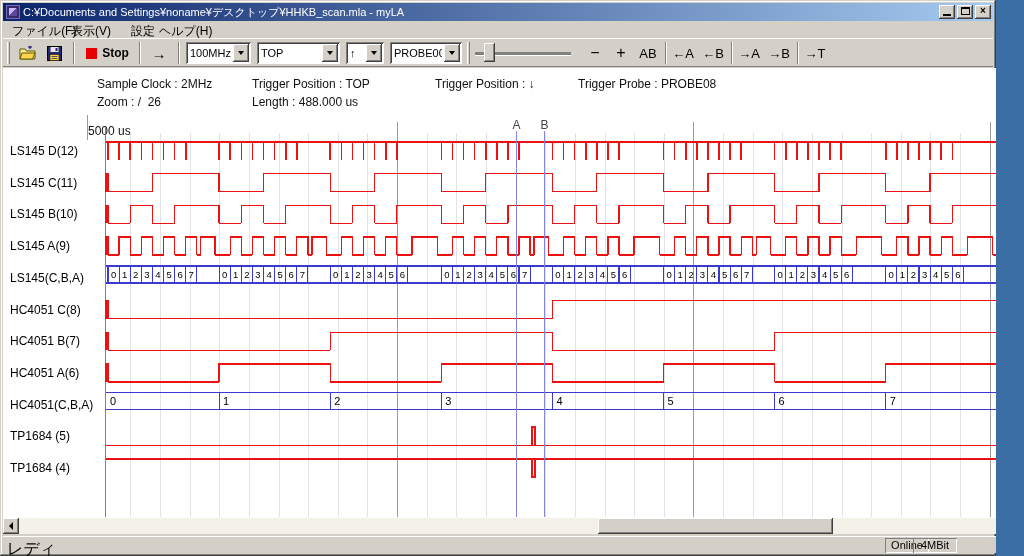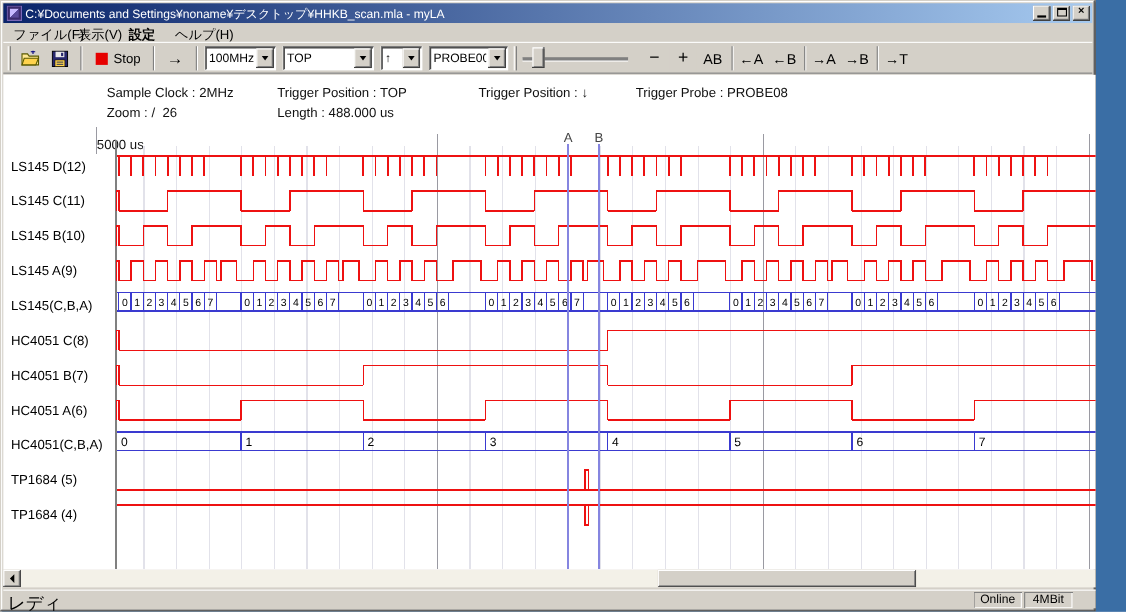--- a/index.html
+++ b/index.html
@@ -79,21 +79,21 @@
       </div>
     <div class="winbtn">
         <div style="width:9px;height:8px;border:1px solid #000;border-top-width:2px;margin:2px auto 0;"></div>
       </div>
     <div class="winbtn" style="line-height:12px;">×</div>
   </div>
 
   <div class="menubar">
     <div class="menu-item" style="left:5px;">ファイル(F)</div>
     <div class="menu-item" style="left:64px;">表示(V)</div>
-    <div class="menu-item" style="left:110px;font-weight:bold;">設定</div>
+    <div class="menu-item" style="left:124px;">設定</div>
     <div class="menu-item" style="left:152px;">ヘルプ(H)</div>
   </div>
 
   <div class="toolbar">
     <div class="tb-grip" style="left:4px;"></div>
     <div class="tb tb-btn" style="left:12px;width:25px;">
       <svg class="icon-svg" width="18" height="14" viewBox="0 0 18 14">
         <path d="M1 3 h5 l1.5 2 H16 v8 H1 z" fill="#ffe993" stroke="#5a5a00" stroke-width="1"></path>
         <path d="M3 7 h13 l-2.5 6 H1 z" fill="#ffd34d" stroke="#5a5a00" stroke-width="1"></path>
         <path d="M9 1 h4 M11 0 v3" stroke="#000080" stroke-width="1" fill="none"></path>
@@ -102,21 +102,21 @@
     <div class="tb tb-btn" style="left:39px;width:25px;">
       <svg class="icon-svg" width="15" height="15" viewBox="0 0 15 15">
         <rect x="0.5" y="0.5" width="14" height="14" fill="#28286e" stroke="#000"></rect>
         <rect x="3.5" y="1" width="8" height="5" fill="#e9e9e9"></rect>
         <rect x="8.5" y="2" width="2" height="3" fill="#28286e"></rect>
         <rect x="3" y="8.5" width="9" height="6" fill="#ffd34d" stroke="#000" stroke-width="0.5"></rect>
         <path d="M4.5 10.5 h6 M4.5 12.5 h6" stroke="#555" stroke-width="1"></path>
       </svg>
     </div>
     <div class="tb-sep" style="left:70px;"></div>
-    <div class="tb tb-btn" style="left:77px;width:55px;">
+    <div class="tb tb-btn" style="left:77px;width:55px;font-weight:bold;">
       <span class="stop-square"></span>
       <span class="flat-label" style="font-size:12px;">Stop</span>
     </div>
     <div class="tb-sep" style="left:136px;"></div>
     <div class="tb tb-btn" style="left:141px;width:30px;font-weight:bold;font-size:15px;">→</div>
     <div class="tb-sep" style="left:175px;"></div>
 
     <div class="tb combo" style="left:183px;width:65px;">
       <span class="combo-text">100MHz</span>
       <span class="combo-btn">
@@ -338,17 +338,17 @@
       </div>
     <div class="sb-thumb" id="sb-thumb" style="left: 595px; width: 235px;"></div>
     <div class="sb-btn" style="right:0;">
         <span class="tri-right"></span>
       </div>
   </div>
 
   <div class="statusbar">
     <div class="status-text">レディ</div>
     <div class="status-panel" style="right:92px;width:44px;text-align:center;">Online</div>
-    <div class="status-panel" style="right:46px;width:44px;">4MBit</div>
+    <div class="status-panel" style="right:64px;width:44px;">4MBit</div>
     <div class="resize-grip"></div>
   </div>
 
 </div>
 
 </body></html>

